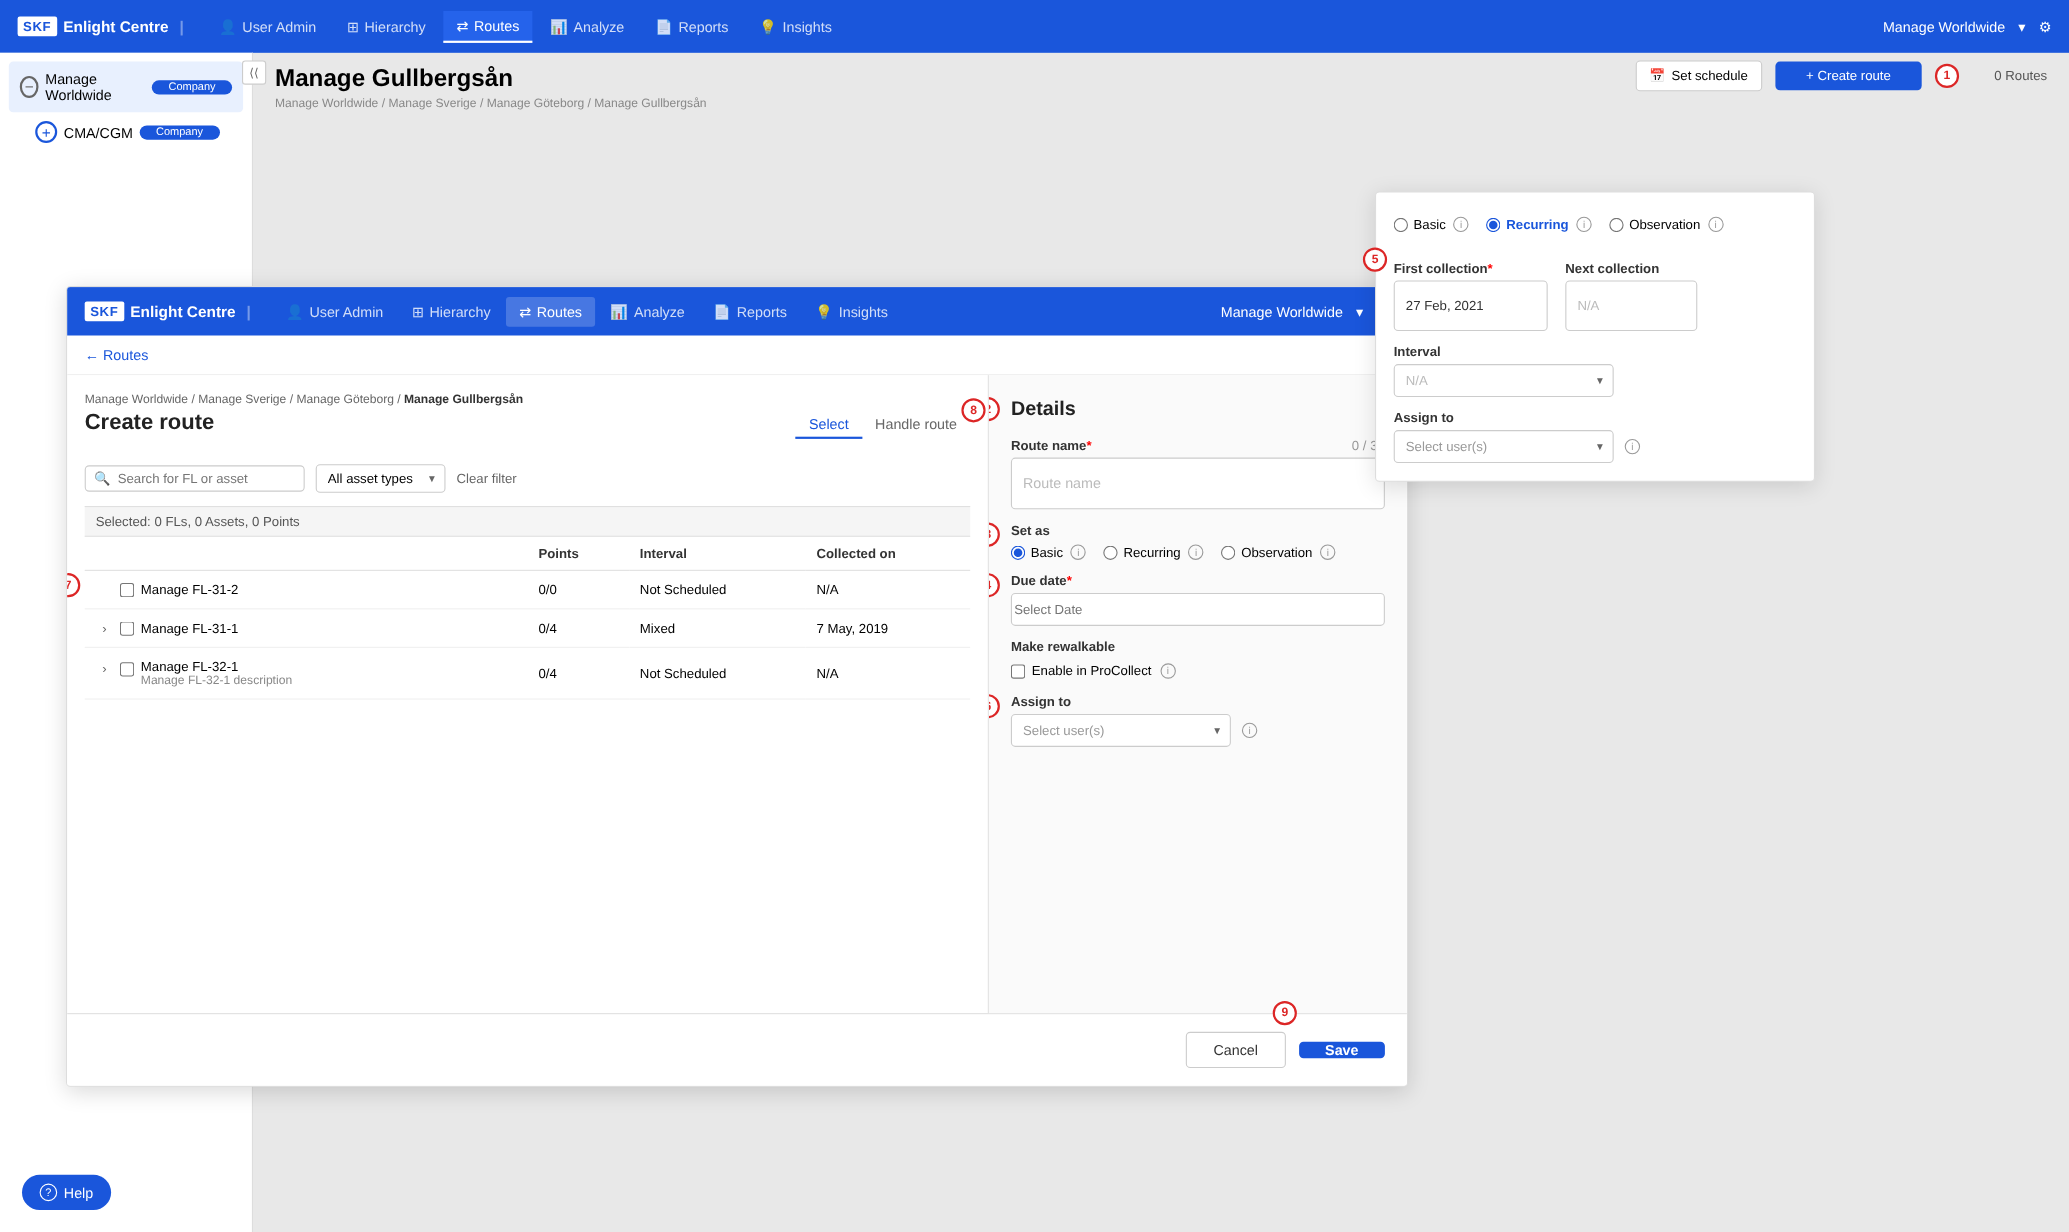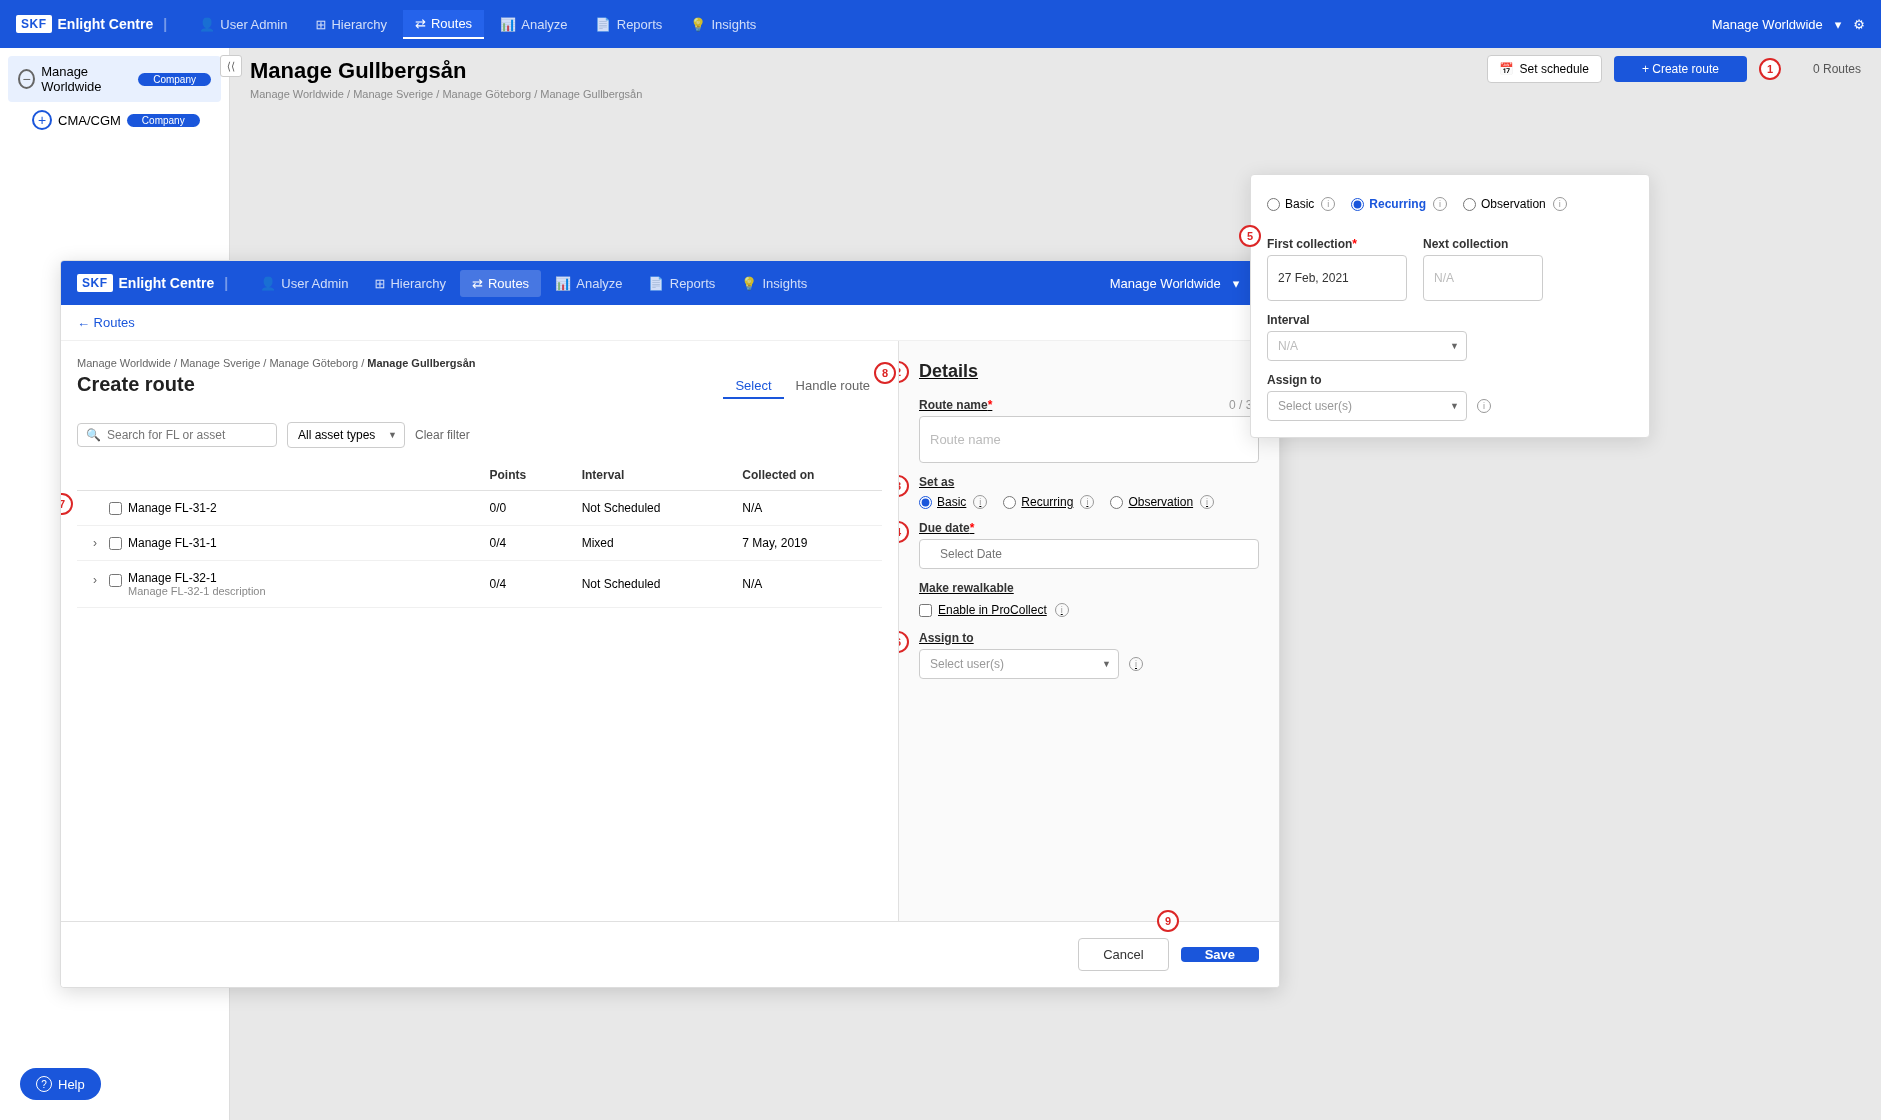--- a/index.html
+++ b/index.html
@@ -295,21 +295,21 @@
       border: 1px solid #999;
       font-size: 9px;
       color: #999;
       cursor: pointer;
       margin-left: 2px;
     }
     .date-input {
       width: 100%;
       border: 1px solid #ccc;
       border-radius: 4px;
-      padding: 7px 20px;
+      padding: 7px 2px;
       font-size: 12px;
       color: #bbb;
       outline: none;
       background: white;
     }
 
     
     .checkbox-item {
       display: flex;
       align-items: center;
@@ -623,20 +623,21 @@
               <input type="text" placeholder="Search for FL or asset" style="">
             </div>
             <div class="select-wrap">
               <select class="asset-type-select">
                 <option>All asset types</option>
               </select>
             </div>
             <button class="clear-filter-btn">Clear filter</button>
           </div>
 
+          <div class="selected-summary">Selected: 0 FLs, 0 Assets, 0 Points</div>
 
           <table class="data-table">
             <thead>
               <tr>
                 <th style="width:50%;"></th>
                 <th>Points</th>
                 <th>Interval</th>
                 <th>Collected on</th>
               </tr>
             </thead>
@@ -683,21 +684,21 @@
                 </td>
                 <td>0/4</td>
                 <td>Not Scheduled</td>
                 <td>N/A</td>
               </tr>
             </tbody>
           </table>
         </div>
 
         <div class="right-panel">
-          <div style="position:relative;text-decoration:underline;">
+          <div style="position:relative;">
 
             
             <div class="step-circle" style="position:absolute;left:-32px;top:0;">2</div>
 
             <div class="details-title">Details</div>
 
             
             <div class="field-label">
               <span>Route name</span><span class="required">*</span>
               <span class="char-count">0 / 32</span>

